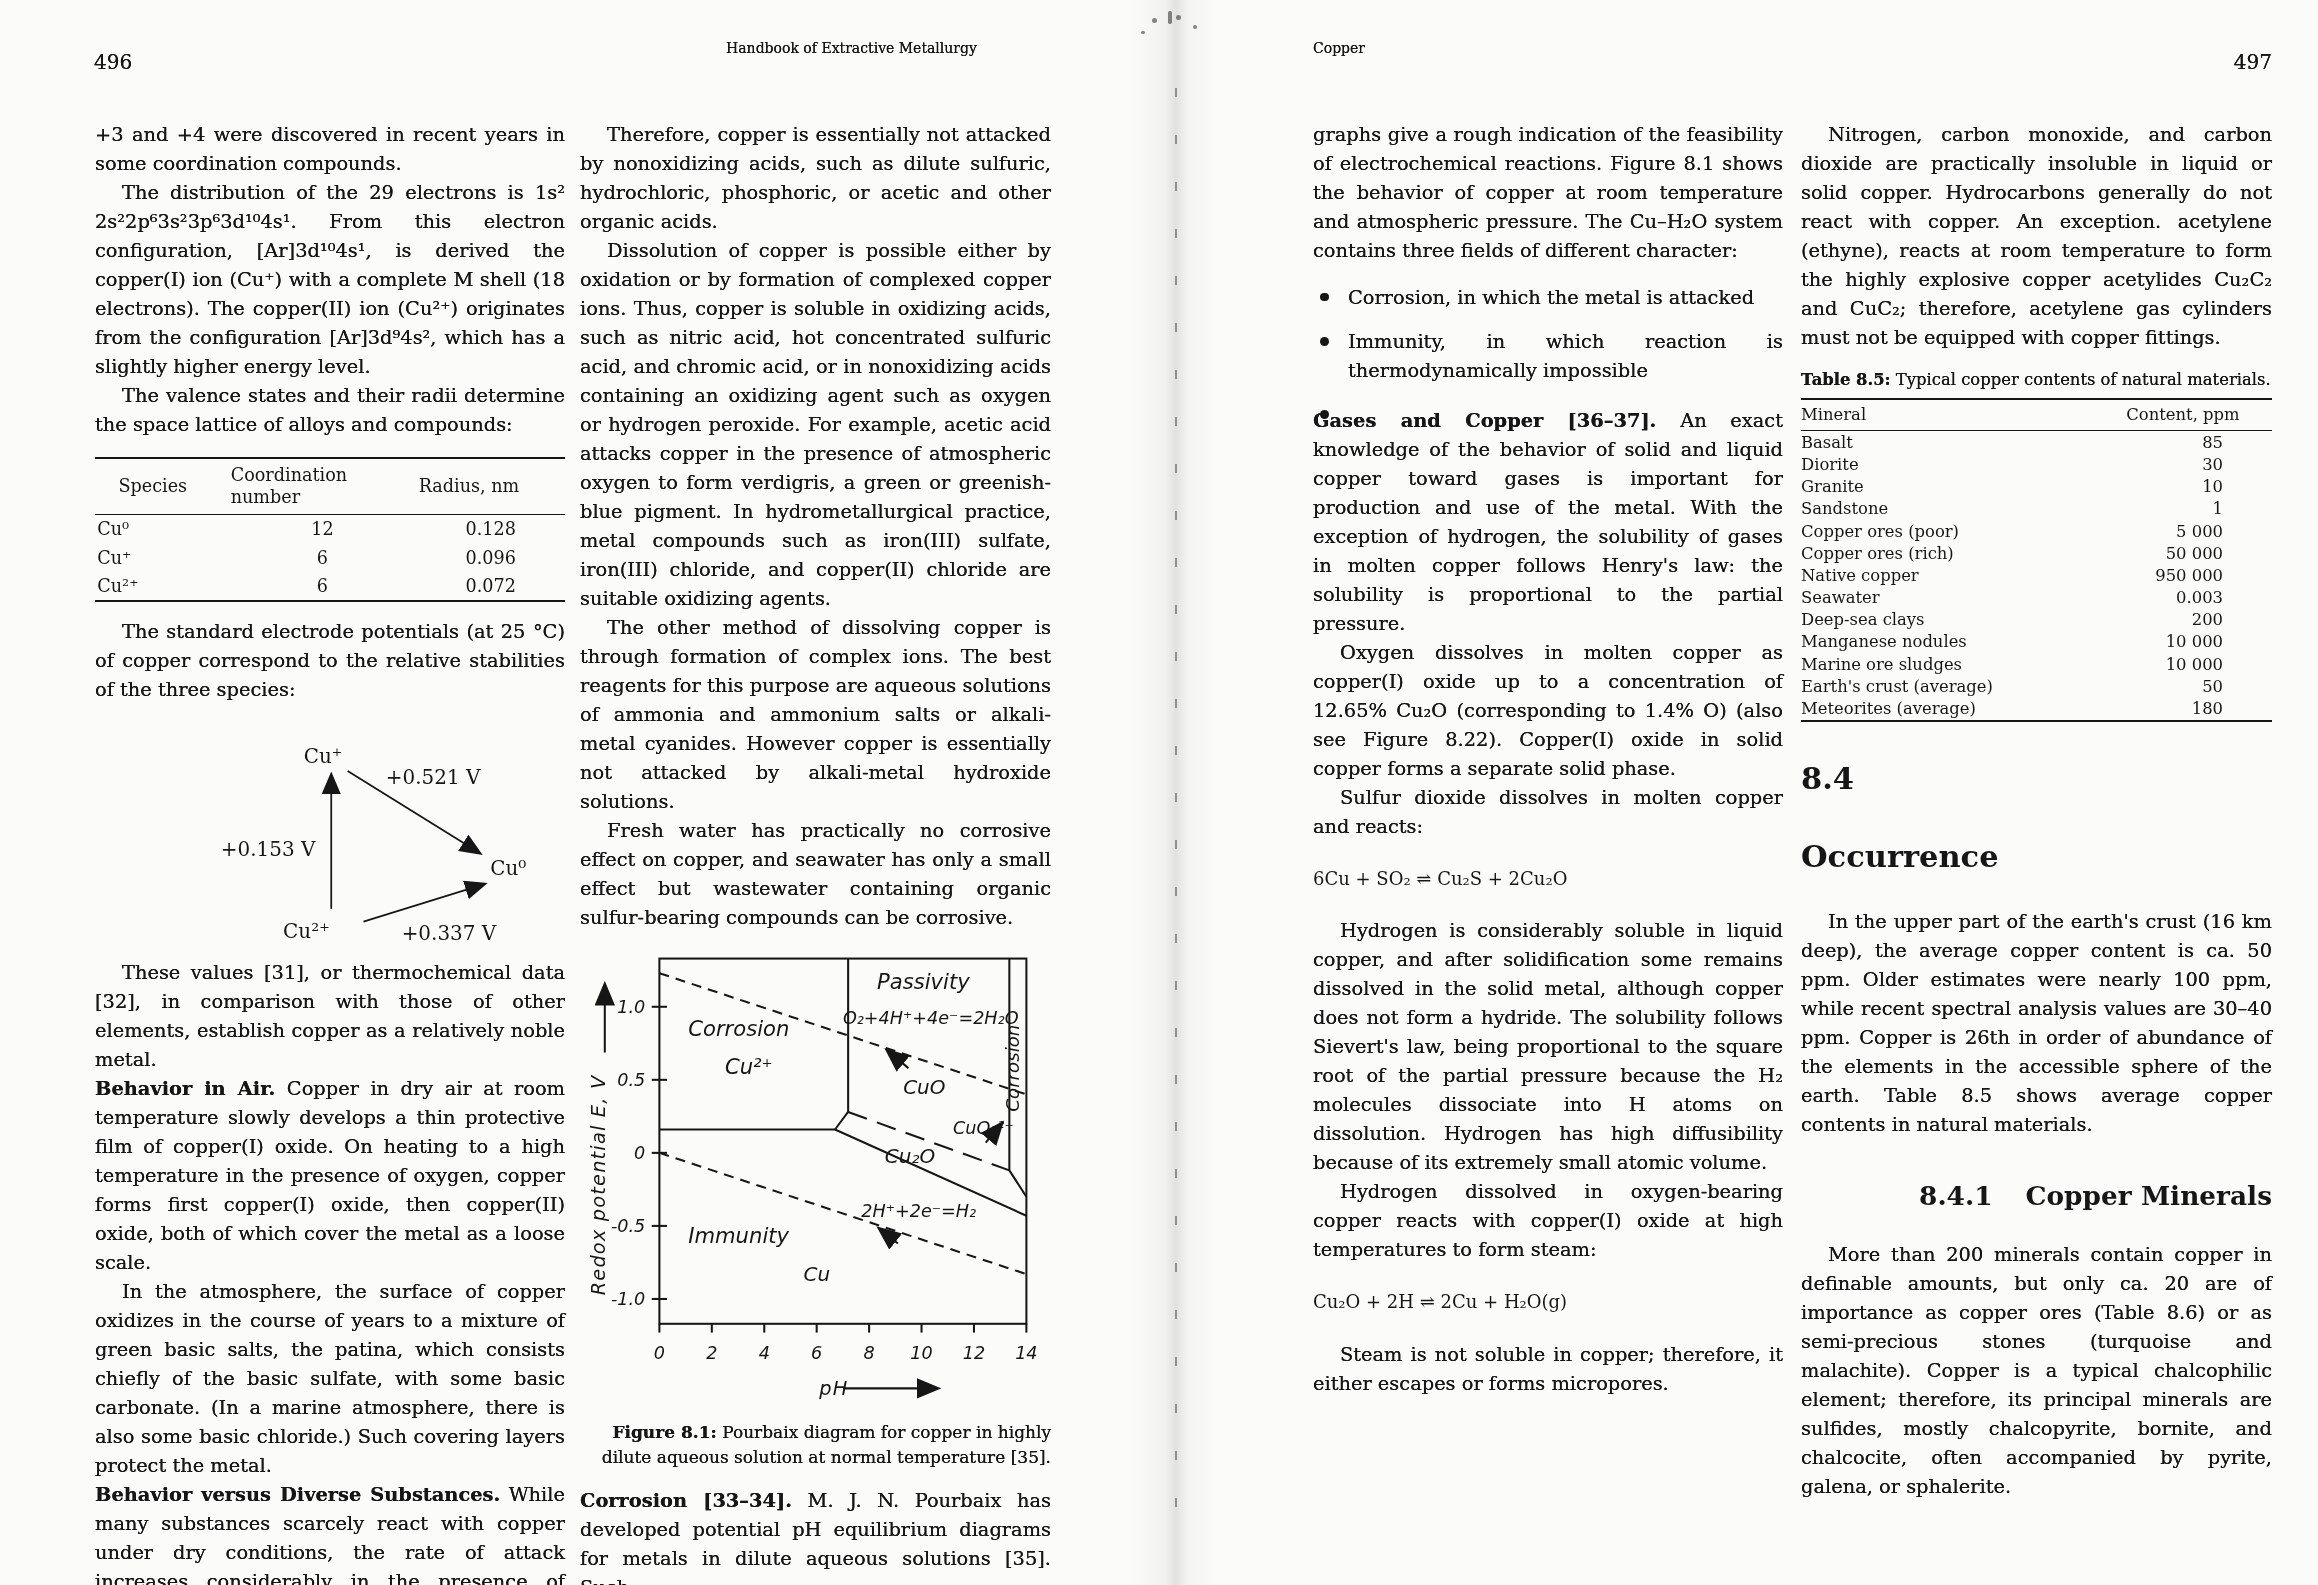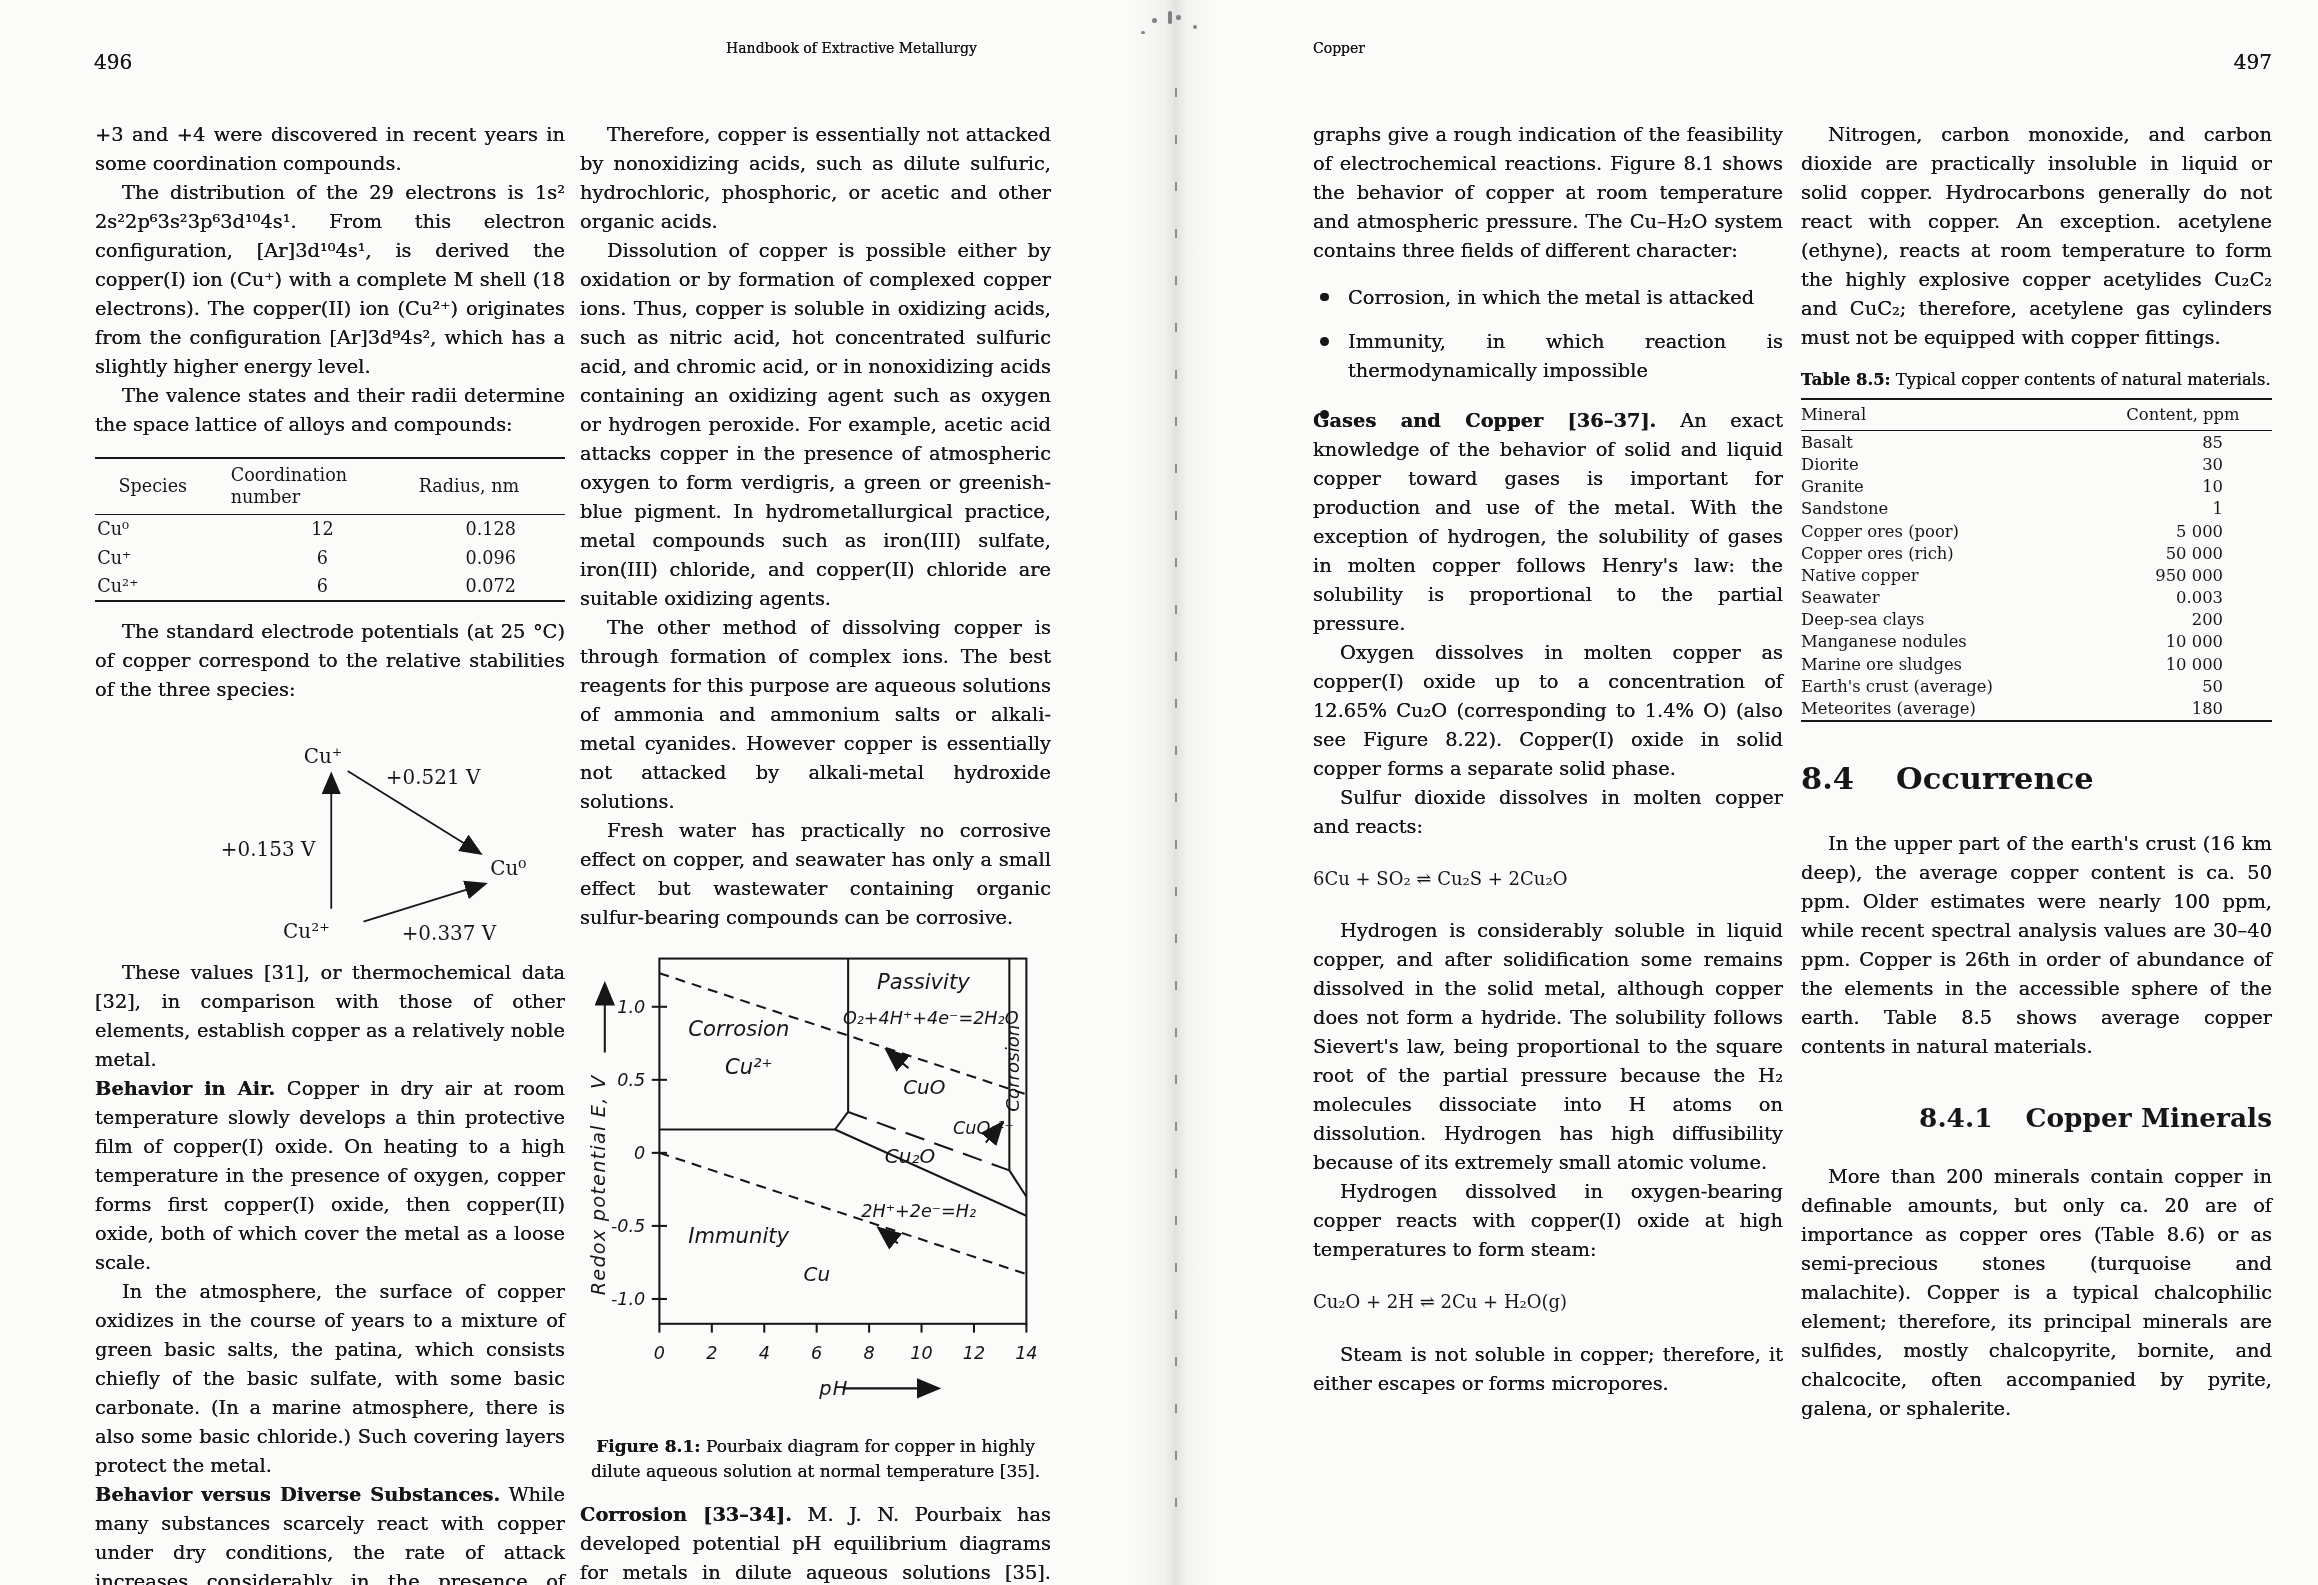--- a/index.html
+++ b/index.html
@@ -38,29 +38,29 @@
   .potline{stroke:#161616;stroke-width:3;fill:none;}
   
   .figure{margin:16.4px 0 0 0;}
   .axis{stroke:#161616;stroke-width:3.5;fill:none;}
   .pline{stroke:#161616;stroke-width:3.5;fill:none;}
   .dashed{stroke-dasharray:17 12;}
   .long-dash{stroke-dasharray:34 18;}
   .flabel{font-family:"DejaVu Sans",sans-serif;font-style:italic;fill:#161616;}
   .ticklabel{font-family:"DejaVu Sans",sans-serif;font-style:italic;font-size:30px;fill:#161616;}
   .axistitle{font-family:"DejaVu Sans",sans-serif;font-style:italic;font-size:33px;fill:#161616;letter-spacing:2px;}
-  .fcap{font-size:17px;line-height:25px;margin:26px 0 0 0;text-align:center;text-shadow:0 0 0.2px currentColor;}
+  .fcap{font-size:17px;line-height:25px;margin:12px 0 0 0;text-align:right;text-shadow:0 0 0.2px currentColor;}
   
   .eq{font-size:18px;line-height:23.5px;margin:26px 0;text-align:left;font-family:"DejaVu Serif","DejaVu Sans",serif;}
   
   .bullets{list-style:none;margin:17.6px 0 21px 0;padding:0;}
   .bullets li{position:relative;padding-left:35px;margin:0 0 15.3px 0;font-size:19.4px;line-height:29px;text-align:justify;text-shadow:0 0 0.4px currentColor;}
   .dot{position:absolute;left:7px;top:10px;width:8.8px;height:8.8px;border-radius:50%;background:#161616;}
   
-  .h1{display:flex;gap:42px;font-weight:bold;font-size:30.5px;margin:38px 0 33px 0;text-align:left;}
+  .h1{display:flex;gap:42px;font-weight:bold;font-size:30.5px;margin:38px 0 33px 0;text-align:left;flex-direction:column;}
   .h2{display:flex;gap:33px;font-weight:bold;font-size:26.4px;margin:41px 0 29px 0;text-align:left;justify-content:flex-end;}
   
   .fold{position:absolute;left:1130px;top:0;width:88px;height:1585px;pointer-events:none;
     background:linear-gradient(to right,rgba(0,0,0,0) 0%,rgba(0,0,0,0.04) 40%,rgba(0,0,0,0.10) 52%,rgba(0,0,0,0.03) 65%,rgba(0,0,0,0) 100%);}
   .fold-dashes{position:absolute;left:1175px;top:88px;width:2.3px;height:1456px;opacity:.55;pointer-events:none;
     background:repeating-linear-gradient(to bottom,#4a4a4a 0 8.8px,transparent 8.8px 47px);}
   .smudge{position:absolute;background:#474747;opacity:.65;border-radius:50%;pointer-events:none;}
 </style>
 </head>
 <body>

